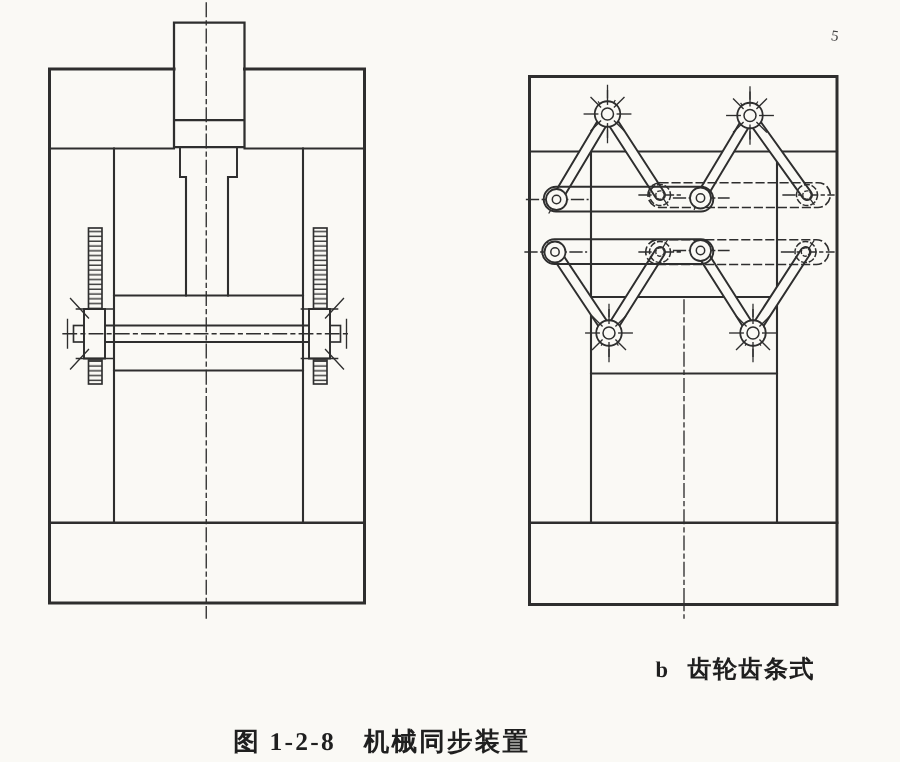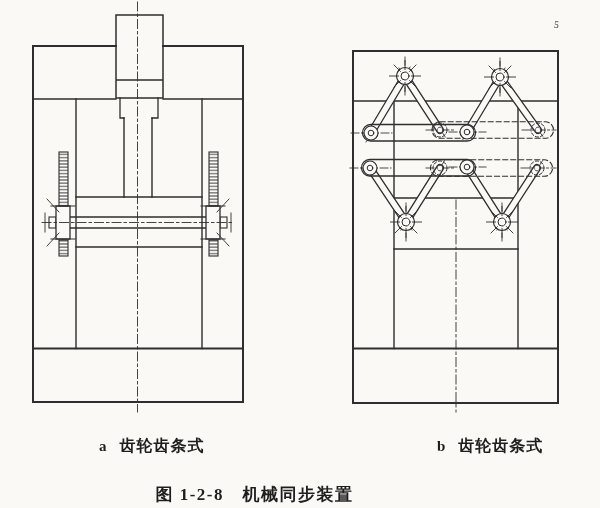--- a/index.html
+++ b/index.html
@@ -174,23 +174,20 @@
       <use href="#pivotD" transform="translate(538,130)"></use>
       <use href="#pivotD" transform="translate(537,168)"></use>
 
       <use href="#star" transform="translate(405,76)"></use>
       <use href="#star" transform="translate(500,77)"></use>
       <use href="#star" transform="translate(406,222)"></use>
       <use href="#star" transform="translate(502,222)"></use>
     </g>
   </svg>
 
-  <div class="sub-label" id="label-a">
-    <span class="marker">a</span><span class="text">齿轮齿条式</span>
-  </div>
 
   <div class="sub-label" id="label-b">
     <span class="marker">b</span><span class="text">齿轮齿条式</span>
   </div>
 
   <div class="caption">图 1-2-8　机械同步装置</div>
 
   <span class="artifact">5</span>
 </div>
 

